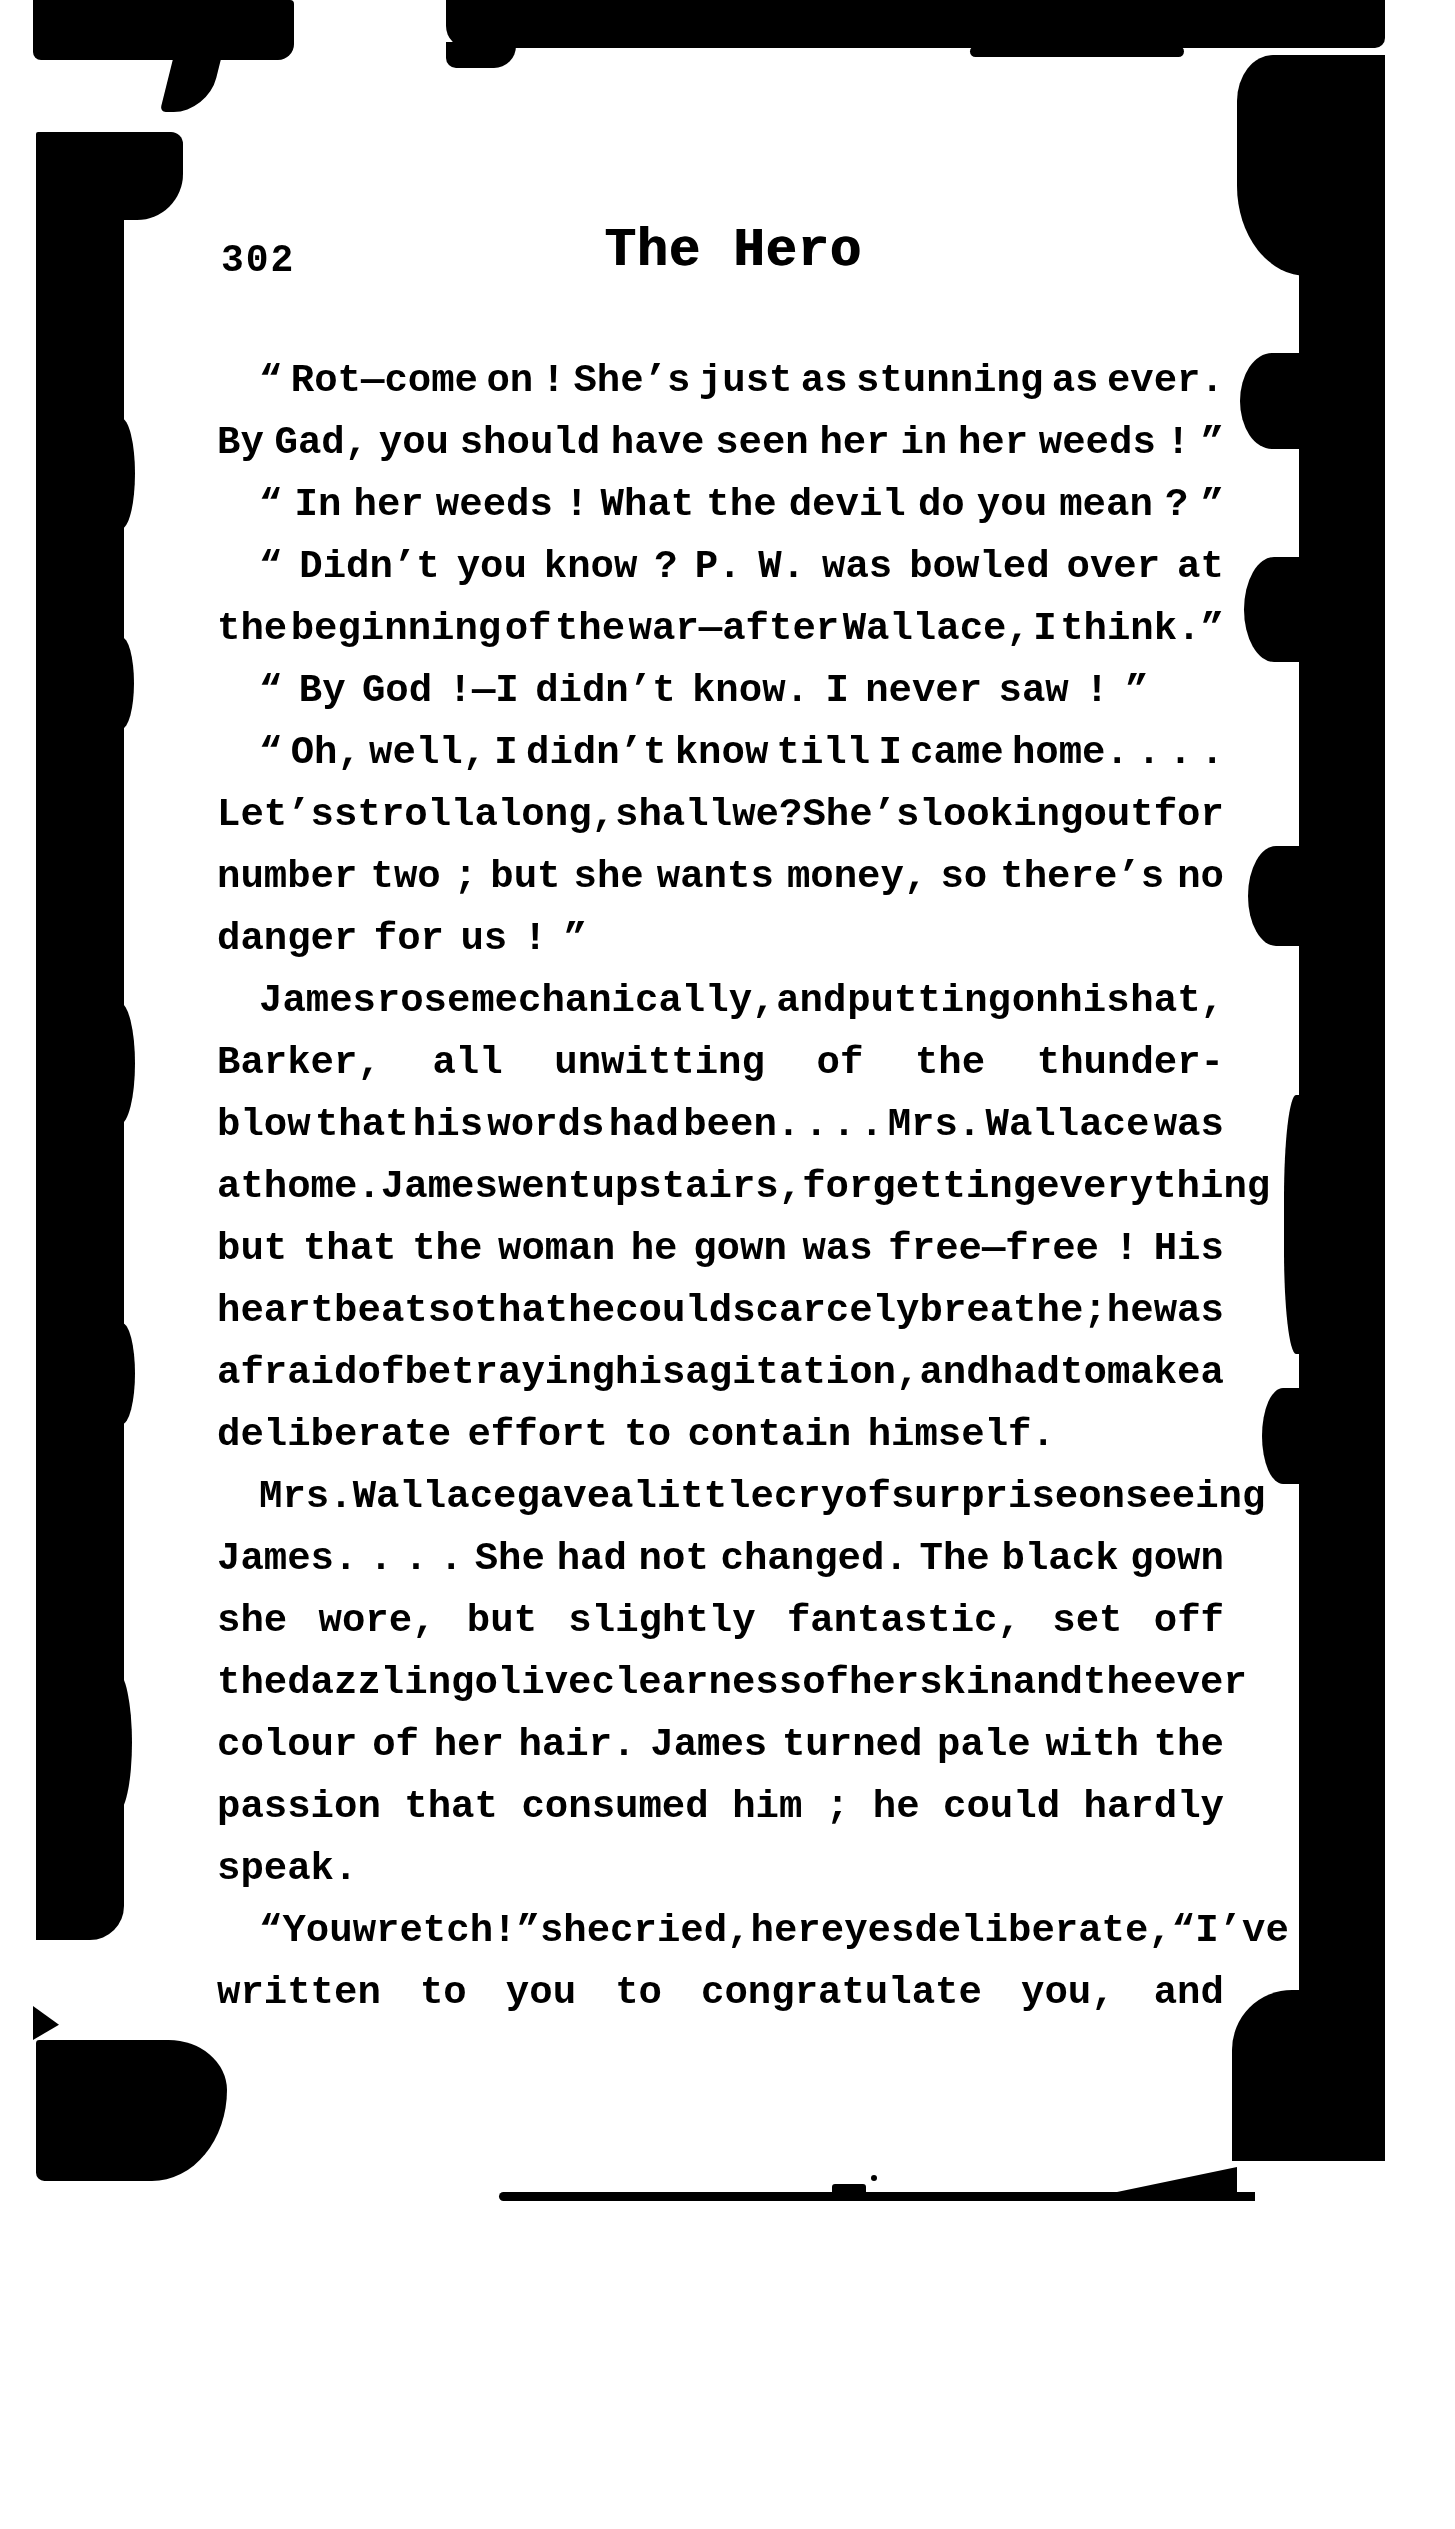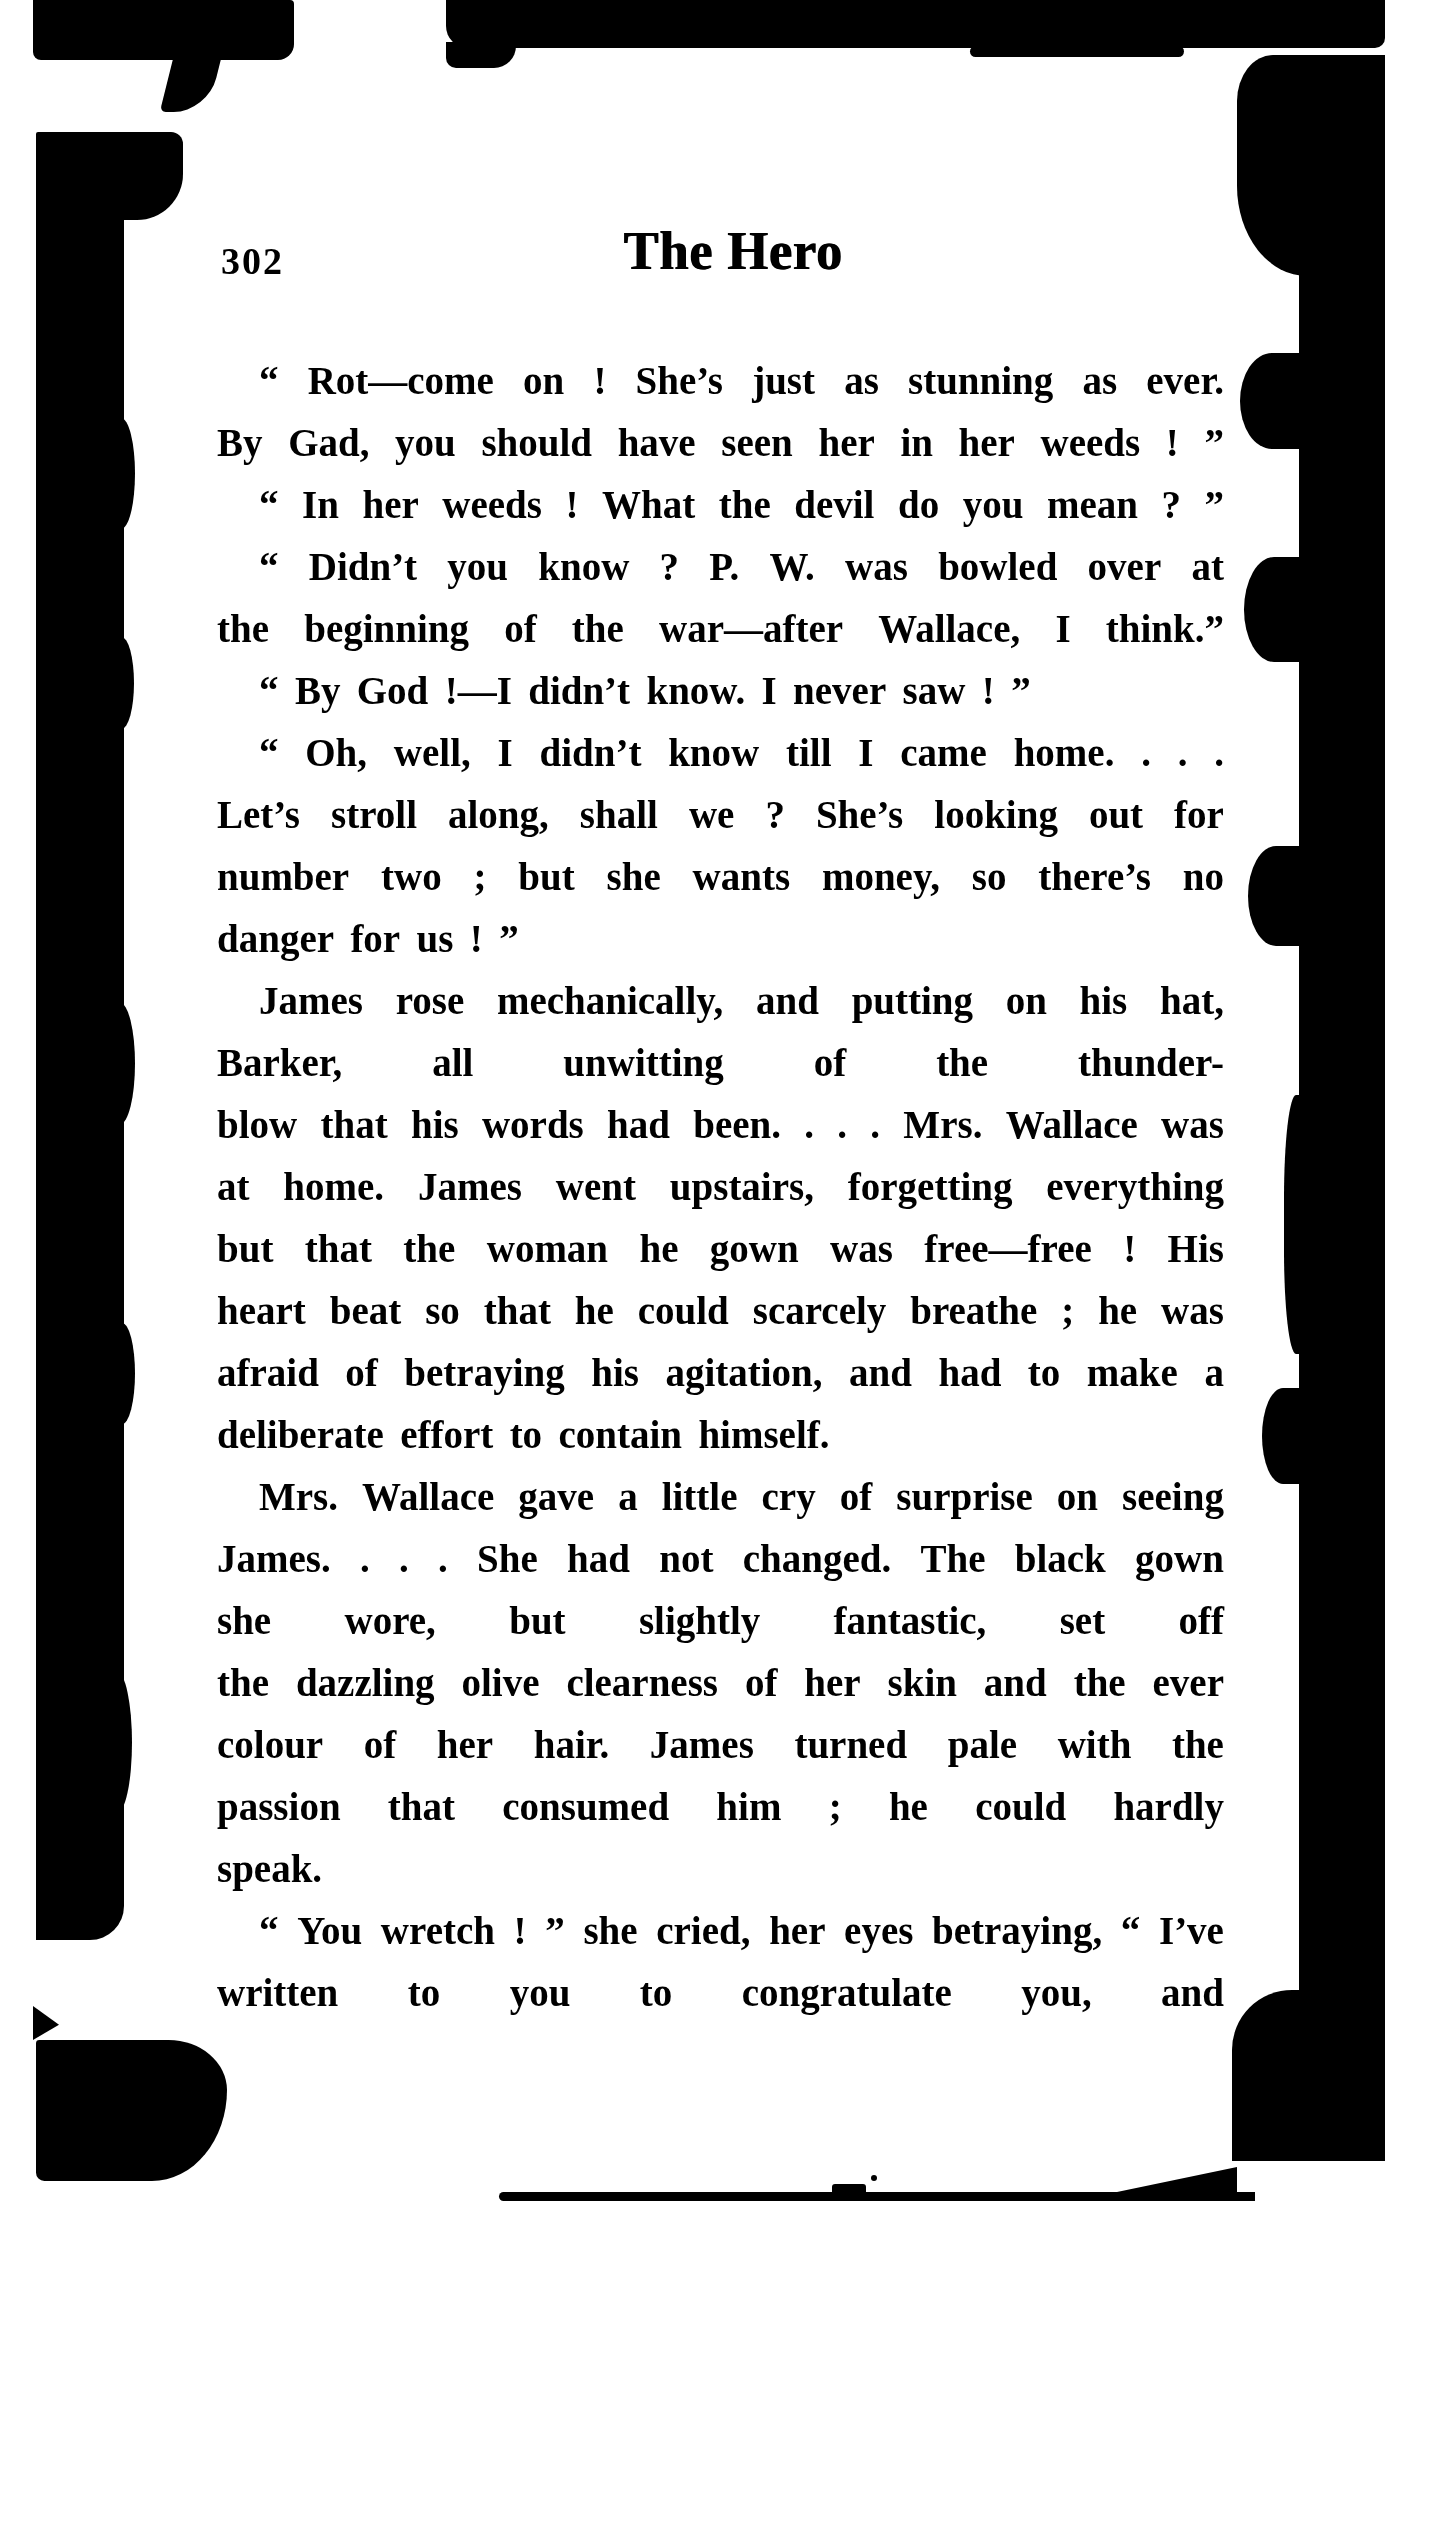--- a/index.html
+++ b/index.html
@@ -2,21 +2,21 @@
 <html><head>
 <meta charset="utf-8">
 <style>
   html,body{margin:0;padding:0;background:#777;}
   .page{
     position:relative;
     width:1456px;height:2529px;
     background:#ffffff;
     color:#000;
     overflow:hidden;
-    font-family:Liberation Serif, serif;
+    font-family:Liberation Mono, monospace;
   }
   
   .art{position:absolute;background:#000;}
   .a-topleft{left:33px;top:0;width:261px;height:60px;border-radius:0 4px 16px 8px;}
   .a-topleft-tail{left:167px;top:54px;width:48px;height:58px;transform:skewX(-14deg);border-radius:0 0 34px 6px;}
   .a-leftband-top{left:36px;top:132px;width:147px;height:88px;border-radius:2px 12px 46px 8px;}
   .a-leftband{left:36px;top:194px;width:88px;height:1746px;border-radius:0 26px 34px 0;}
   .a-lb1{left:107px;top:418px;width:28px;height:111px;border-radius:0 50% 50% 0;}
   .a-lb2{left:109px;top:637px;width:25px;height:92px;border-radius:0 50% 50% 0;}
   .a-lb3{left:105px;top:1003px;width:30px;height:121px;border-radius:0 50% 50% 0;}
@@ -378,21 +378,21 @@
       <div class="line j ind">
         <span>“</span>
         <span>You</span>
         <span>wretch</span>
         <span>!</span>
         <span>”</span>
         <span>she</span>
         <span>cried,</span>
         <span>her</span>
         <span>eyes</span>
-        <span>betraying,</span>
+        <span>deliberate,</span>
         <span>“</span>
         <span>I’ve</span>
       </div>
       <div class="line j">
         <span>written</span>
         <span>to</span>
         <span>you</span>
         <span>to</span>
         <span>congratulate</span>
         <span>you,</span>

